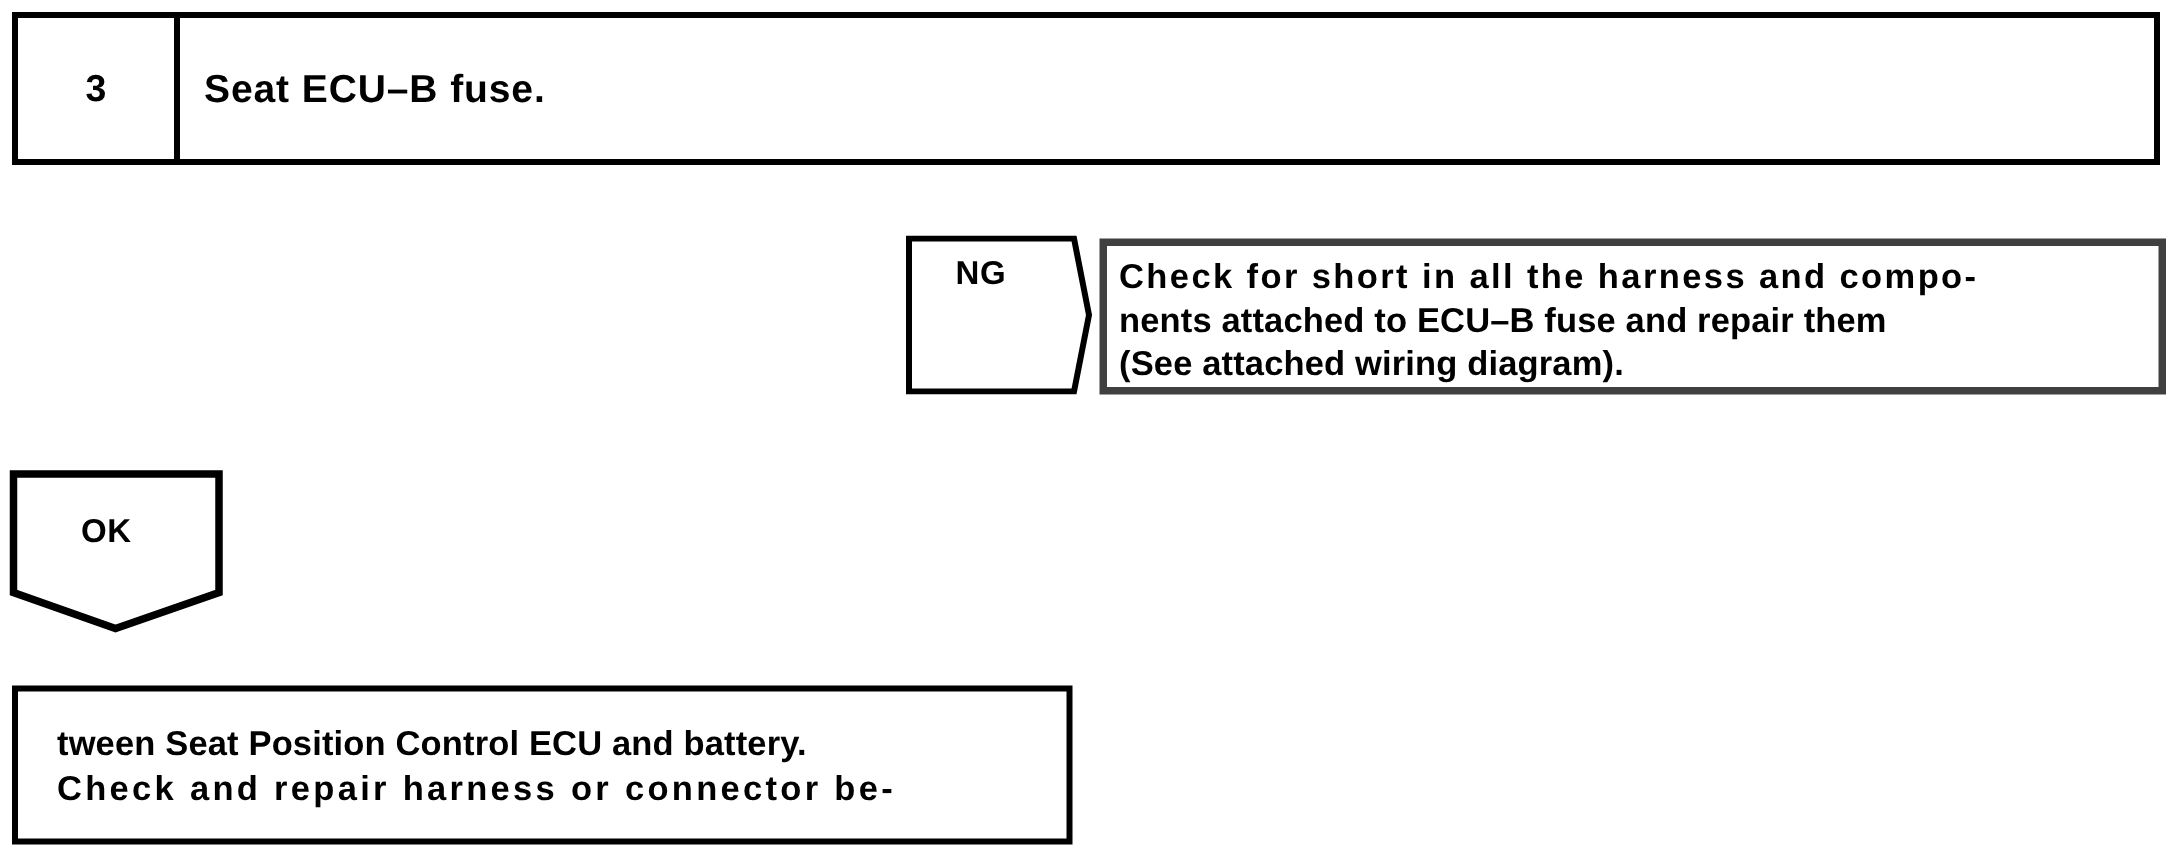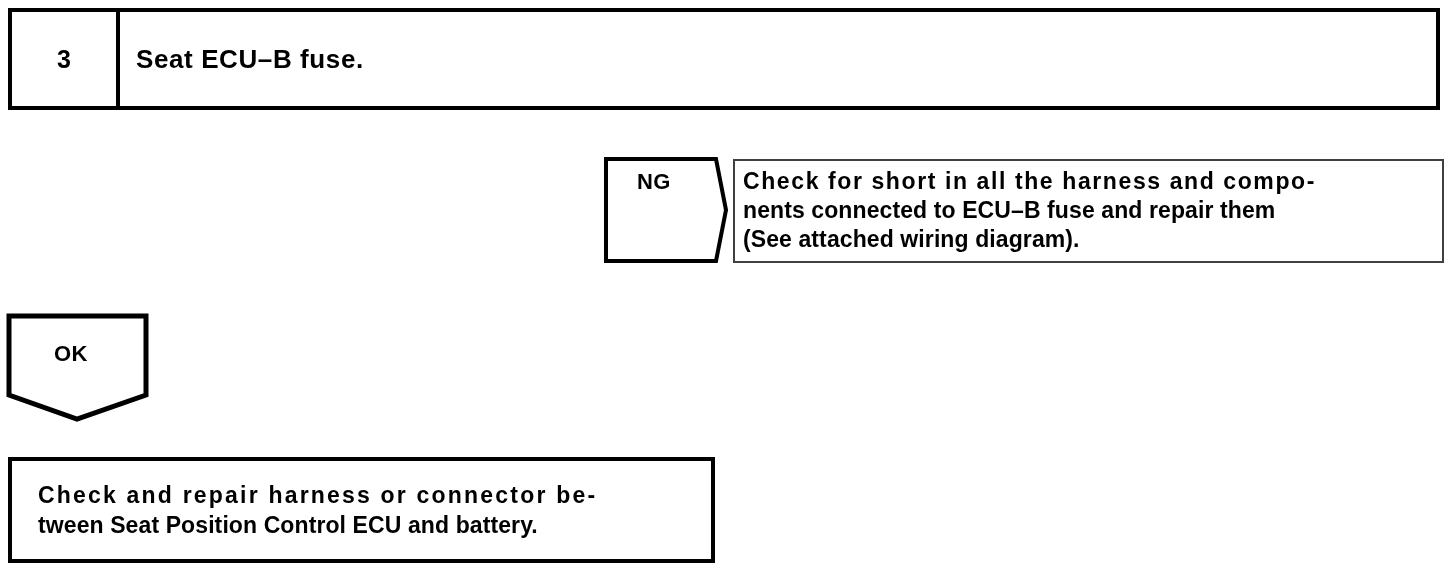--- a/index.html
+++ b/index.html
@@ -93,21 +93,21 @@
     font-weight: bold;
     letter-spacing: 0.4px;
     line-height: 1;
   }
   .ng-box {
     position: absolute;
     left: 129px;
     top: 2px;
     width: 711px;
     height: 104px;
-    border: 2px solid #404040;
+    border: 5px solid #404040;
     box-sizing: border-box;
     background: #fff;
   }
   .ng-box-text {
     position: absolute;
     left: 8px;
     top: 6px;
     right: 4px;
   }
   .ng-box-text .line {
@@ -186,33 +186,33 @@
     <div class="ng-tag">
       <svg width="124" height="106" viewBox="0 0 124 106" aria-hidden="true">
         <polygon points="2,2 112,2 122,53 112,104 2,104" fill="#ffffff" stroke="#000000" stroke-width="4" stroke-linejoin="miter"></polygon>
       </svg>
       <span class="ng-label">NG</span>
     </div>
 
     <div class="ng-box">
       <div class="ng-box-text">
         <div class="line justify-wide">Check for short in all the harness and compo-</div>
-        <div class="line">nents connected to ECU–B fuse and repair them</div>
+        <div class="line">nents attached to ECU–B fuse and repair them</div>
         <div class="line">(See attached wiring diagram).</div>
       </div>
     </div>
   </div>
 
   <div class="ok-tag">
     <svg width="143" height="110" viewBox="0 0 143 110" aria-hidden="true">
       <polygon points="3,3 140,3 140,82 71,106 3,82" fill="#ffffff" stroke="#000000" stroke-width="5" stroke-linejoin="miter"></polygon>
     </svg>
     <span class="ok-label">OK</span>
   </div>
 
   <div class="result-box">
     <div class="result-text">
+      <div class="line">tween Seat Position Control ECU and battery.</div>
       <div class="line justify-wide">Check and repair harness or connector be-</div>
-      <div class="line">tween Seat Position Control ECU and battery.</div>
     </div>
   </div>
 
 </div>
 
 </body></html>

